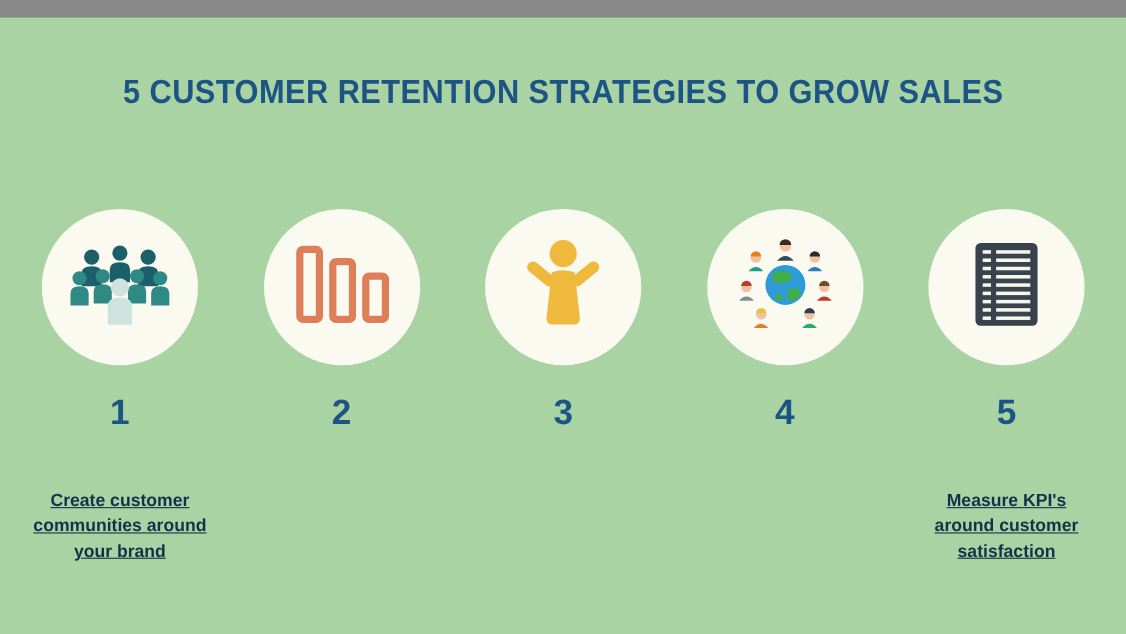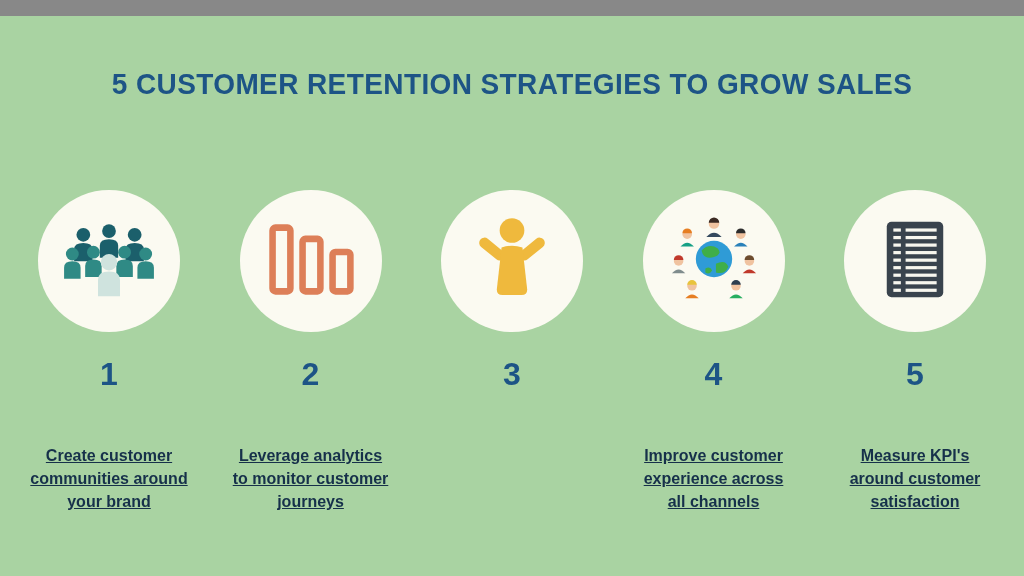--- a/index.html
+++ b/index.html
@@ -131,21 +131,20 @@
       <div class="circle">
         <span>
           <svg viewBox="0 0 96 80" width="90" height="75">
             <rect x="7" y="6" width="19" height="68" rx="3" fill="none" stroke="#dd7f58" stroke-width="7"></rect>
             <rect x="39" y="18" width="19" height="56" rx="3" fill="none" stroke="#dd7f58" stroke-width="7"></rect>
             <rect x="71" y="32" width="19" height="42" rx="3" fill="none" stroke="#dd7f58" stroke-width="7"></rect>
           </svg>
         </span>
       </div>
       <div class="number">2</div>
-      <div class="label">Leverage analytics to monitor customer journeys</div>
     </div>
 
     <div class="column">
       <div class="circle">
         <span>
           <svg viewBox="0 0 80 88" width="76" height="84">
             <circle cx="40" cy="14" r="13" fill="#efb93d"></circle>
             <path d="M27,40 L11,27" stroke="#efb93d" stroke-width="11" stroke-linecap="round" fill="none"></path>
             <path d="M53,40 L69,27" stroke="#efb93d" stroke-width="11" stroke-linecap="round" fill="none"></path>
             <path d="M29,32 Q40,28 51,32 L56,76 Q56,82 50,82 L30,82 Q24,82 24,76 Z" fill="#efb93d"></path>
@@ -195,21 +194,20 @@
             </g>
             <g transform="translate(73,74)">
               <circle r="5" fill="#f0c3a0"></circle>
                 <path d="M-5,-1 A5,5 0 0 1 5,-1 Z" fill="#2c3e50"></path>
               <path d="M-7,13 Q0,5 7,13 Z" fill="#27ae60"></path>
             </g>
           </svg>
         </span>
       </div>
       <div class="number">4</div>
-      <div class="label">Improve customer experience across all channels</div>
     </div>
 
     <div class="column">
       <div class="circle">
         <span>
           <svg viewBox="0 0 68 86" width="64" height="81">
             <rect x="4" y="3" width="60" height="80" rx="5" fill="#39434d"></rect>
             <g fill="#f7f6ee">
               <rect x="11" y="10" width="8" height="3.4"></rect>
                 <rect x="24" y="10" width="33" height="3.4"></rect>

